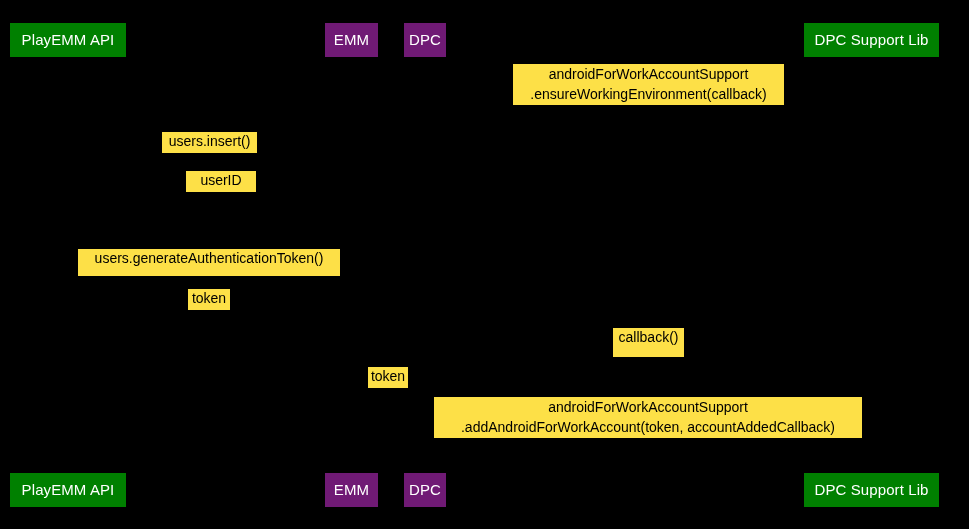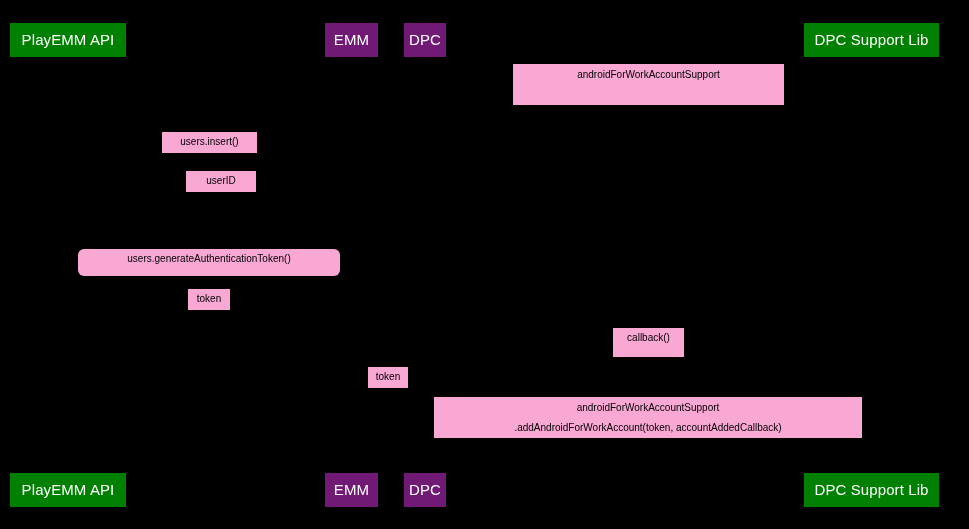--- a/index.html
+++ b/index.html
@@ -34,23 +34,23 @@
     line-height: 1.1;
     white-space: nowrap;
     letter-spacing: 0.1px;
   }
   .participant.green { background: #008000; }
   .participant.blue  { background: #701a75; }
 
   .msg-label {
     position: absolute;
     box-sizing: border-box;
-    background: #f9a8d4;
+    background: #fde047;
     color: #000000;
-    font-size: 10px;
+    font-size: 14px;
     line-height: 19px;
     padding: 0 2px;
     white-space: pre;
     text-align: center;
   }
   .msg-label.multiline {
     padding: 1px 3px 2px 3px;
     line-height: 19.5px;
   }
   .msg-line {
@@ -78,21 +78,21 @@
     </div>
     <div class="participant blue" style="left: 325px; top: 473px; width: 53px; height: 34px;">
       <span>EMM</span>
     </div>
     <div class="participant blue" style="left: 404px; top: 473px; width: 42px; height: 34px;">
       <span>DPC</span>
     </div>
     <div class="participant green" style="left: 804px; top: 473px; width: 135px; height: 34px;">
       <span>DPC Support Lib</span>
     </div>
-    <div class="msg-label multiline" style="left: 513px; top: 64px; width: 271px; height: 41px;"><span class="msg-line">androidForWorkAccountSupport</span></div>
+    <div class="msg-label multiline" style="left: 513px; top: 64px; width: 271px; height: 41px;"><span class="msg-line">androidForWorkAccountSupport</span><span class="msg-line">.ensureWorkingEnvironment(callback)</span></div>
     <div class="msg-label" style="left: 162px; top: 132px; width: 95px; height: 21px;"><span class="msg-line">users.insert()</span></div>
     <div class="msg-label" style="left: 186px; top: 171px; width: 70px; height: 21px;"><span class="msg-line">userID</span></div>
-    <div class="msg-label" style="left: 78px; top: 249px; width: 262px; height: 27px; border-radius: 6px;"><span class="msg-line">users.generateAuthenticationToken()</span></div>
+    <div class="msg-label" style="left: 78px; top: 249px; width: 262px; height: 27px;"><span class="msg-line">users.generateAuthenticationToken()</span></div>
     <div class="msg-label" style="left: 188px; top: 289px; width: 42px; height: 21px;"><span class="msg-line">token</span></div>
     <div class="msg-label" style="left: 613px; top: 328px; width: 71px; height: 29px;"><span class="msg-line">callback()</span></div>
     <div class="msg-label" style="left: 368px; top: 367px; width: 40px; height: 21px;"><span class="msg-line">token</span></div>
     <div class="msg-label multiline" style="left: 434px; top: 397px; width: 428px; height: 41px;"><span class="msg-line">androidForWorkAccountSupport</span><span class="msg-line">.addAndroidForWorkAccount(token, accountAddedCallback)</span></div>
   </div>
 
 </body></html>

